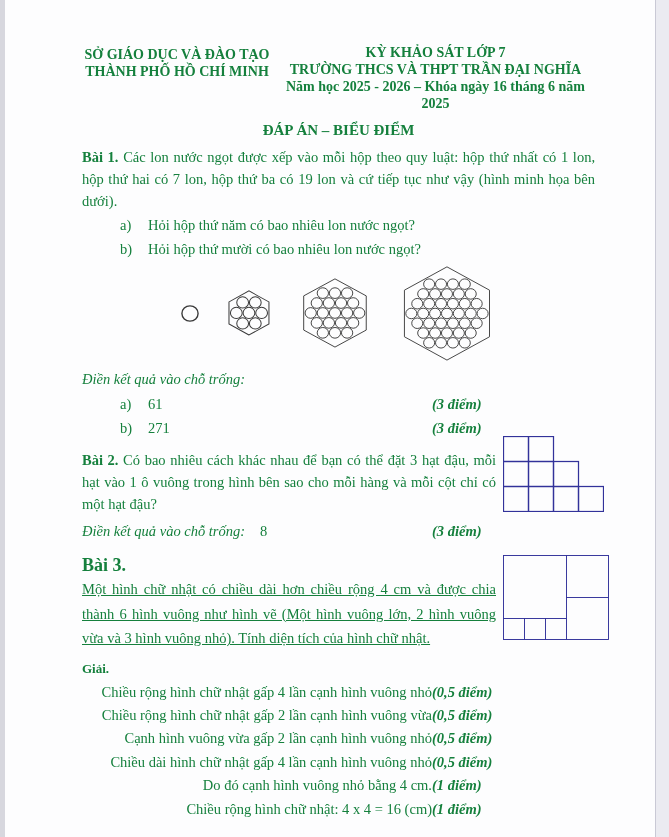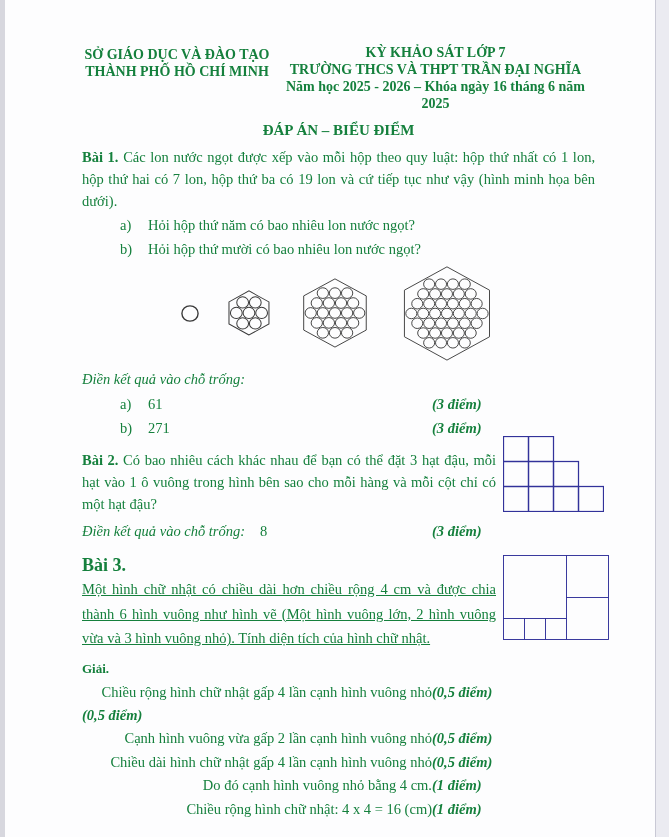--- a/index.html
+++ b/index.html
@@ -230,20 +230,21 @@
         </g>
       </svg>
 
       <div class="giai">Giải.</div>
 
       <div class="solrow">
         <span class="soltext">Chiều rộng hình chữ nhật gấp 4 lần cạnh hình vuông nhỏ</span>
         <span class="pts">(0,5 điểm)</span>
       </div>
       <div class="solrow">
+        <span class="soltext">Chiều rộng hình chữ nhật gấp 2 lần cạnh hình vuông vừa</span>
         <span class="pts">(0,5 điểm)</span>
       </div>
       <div class="solrow">
         <span class="soltext">Cạnh hình vuông vừa gấp 2 lần cạnh hình vuông nhỏ</span>
         <span class="pts">(0,5 điểm)</span>
       </div>
       <div class="solrow">
         <span class="soltext">Chiều dài hình chữ nhật gấp 4 lần cạnh hình vuông nhỏ</span>
         <span class="pts">(0,5 điểm)</span>
       </div>

